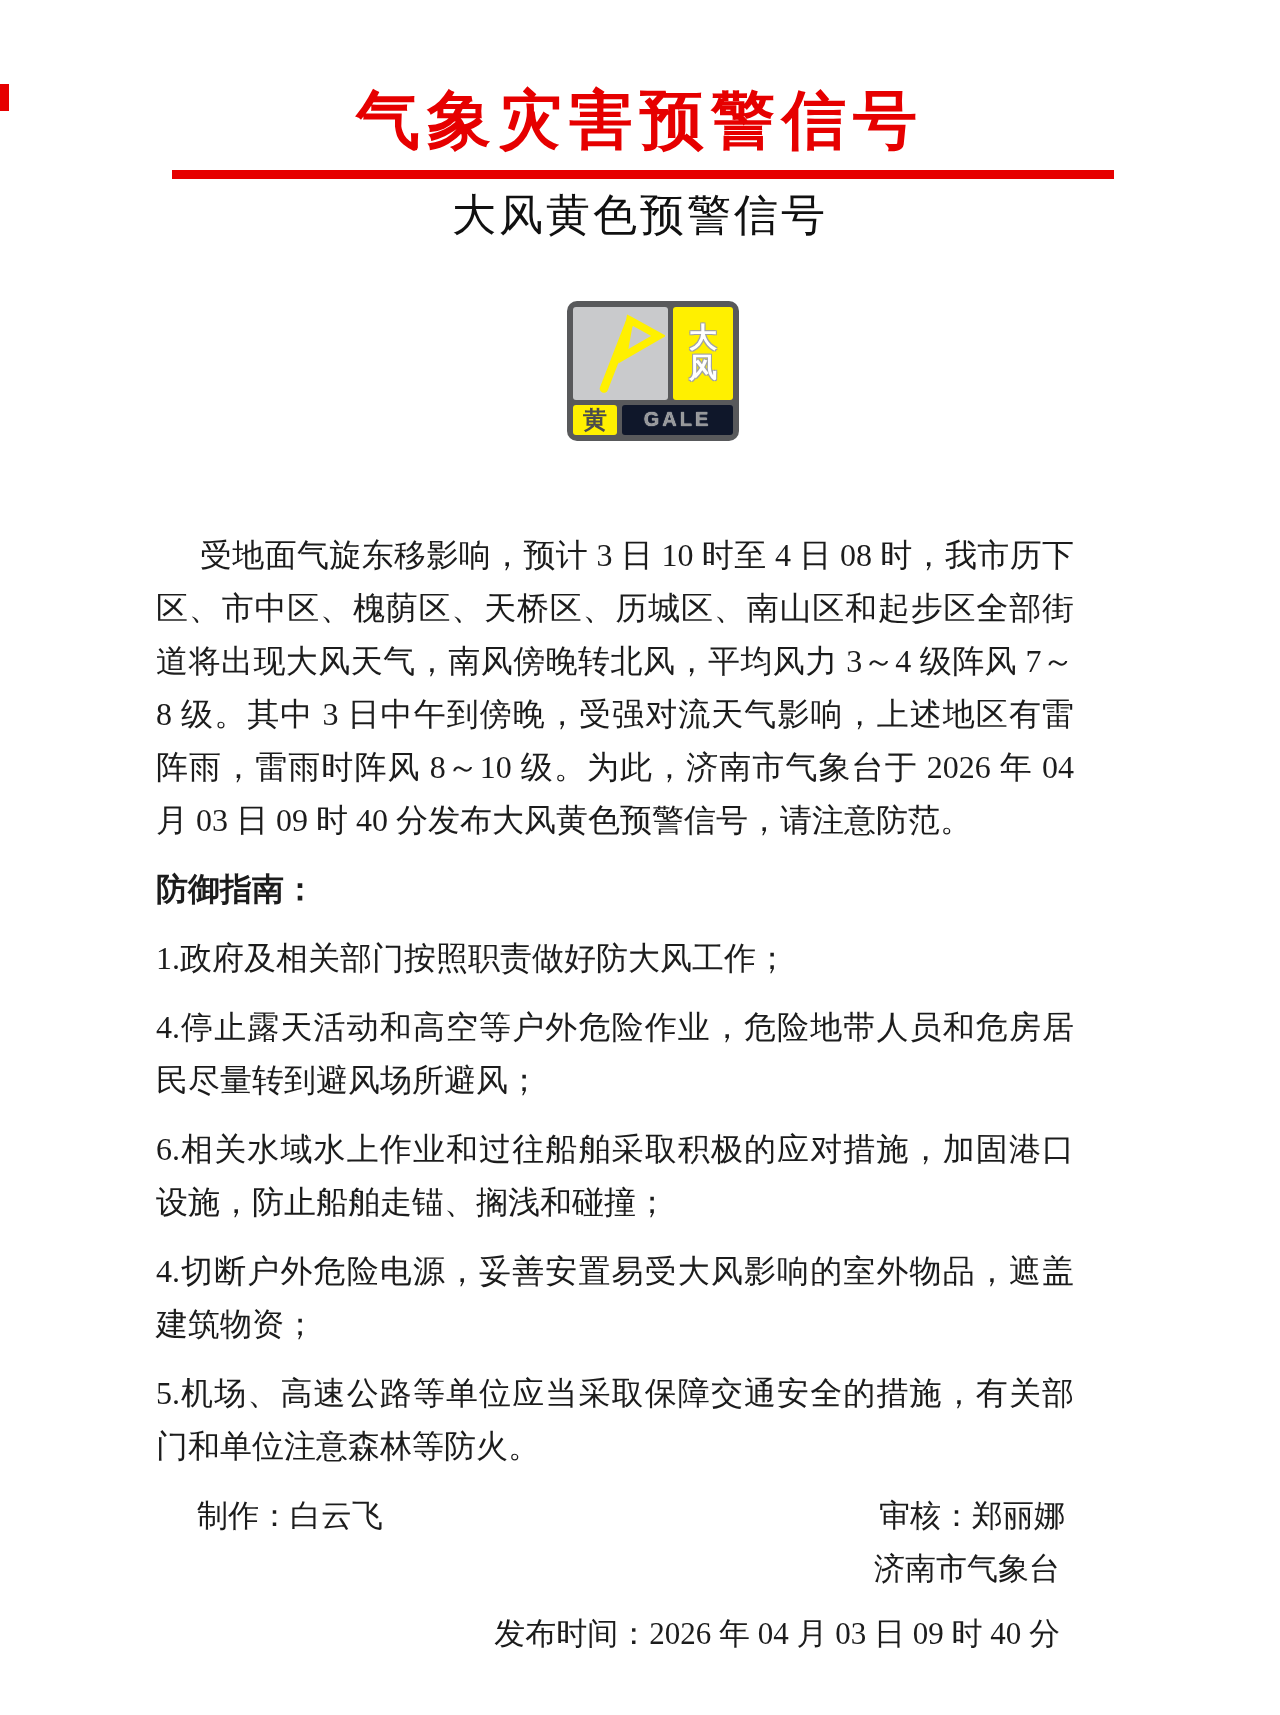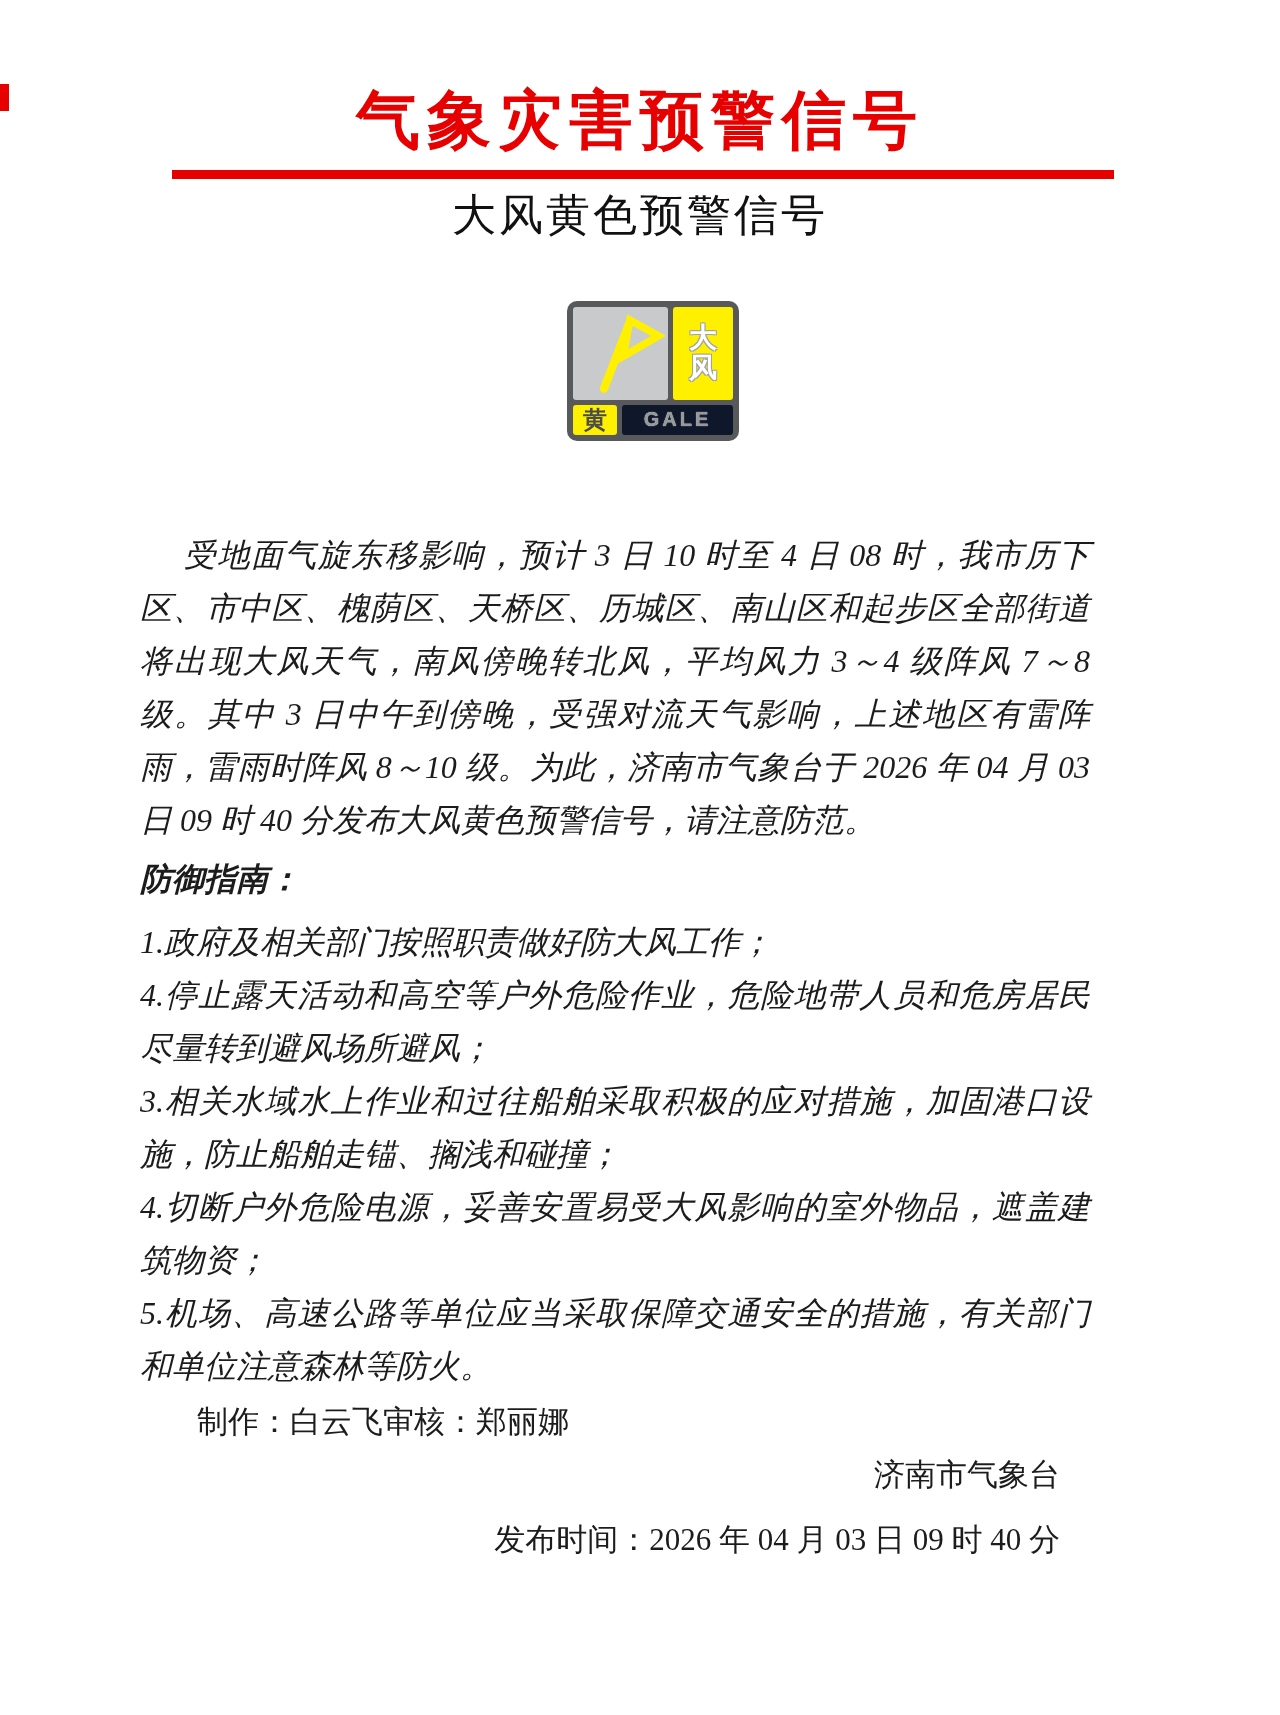--- a/index.html
+++ b/index.html
@@ -77,28 +77,28 @@
     text-shadow:0 0 1px #ffffff;
   }
 
   .content{
     margin:88px 190px 0 140px;
     font-size:32px;
     line-height:53px;
     text-align:justify;
     text-justify:inter-ideograph;
   }
-  .content p{margin:0;padding:0;font-style:italic;}
+  .content p{margin:16px;padding:0;}
   .para{text-indent:44px;}
   .guide-head{font-weight:bold;margin-top:6px !important;}
   .guide-item-first{margin-top:10px !important;}
 
   .footer{font-size:31px;line-height:53px;}
   .footer-row{
-    display:flex;
+    display:flex;justify-content:space-between;
     margin:2px 215px 0 197px;
   }
   .footer-agency{text-align:right;margin-right:220px;}
   .footer-time{text-align:right;margin-right:220px;margin-top:12px;}
 </style>
 </head>
 <body>
 
 <div class="page">
 
@@ -130,21 +130,21 @@
         <div class="icon-cell gale-cell">GALE</div>
       </div>
     </div>
   </div>
 
   <div class="content">
     <p class="para">受地面气旋东移影响，预计 3 日 10 时至 4 日 08 时，我市历下区、市中区、槐荫区、天桥区、历城区、南山区和起步区全部街道将出现大风天气，南风傍晚转北风，平均风力 3～4 级阵风 7～8 级。其中 3 日中午到傍晚，受强对流天气影响，上述地区有雷阵雨，雷雨时阵风 8～10 级。为此，济南市气象台于 2026 年 04 月 03 日 09 时 40 分发布大风黄色预警信号，请注意防范。</p>
     <p class="guide-head">防御指南：</p>
     <p class="guide-item guide-item-first">1.政府及相关部门按照职责做好防大风工作；</p>
     <p class="guide-item">4.停止露天活动和高空等户外危险作业，危险地带人员和危房居民尽量转到避风场所避风；</p>
-    <p class="guide-item">3.相关水域水上作业和过往船舶采取积极的应对措施，加固港口设施，防止船舶走锚、搁浅和碰撞；</p>
+    <p class="guide-item">6.相关水域水上作业和过往船舶采取积极的应对措施，加固港口设施，防止船舶走锚、搁浅和碰撞；</p>
     <p class="guide-item">4.切断户外危险电源，妥善安置易受大风影响的室外物品，遮盖建筑物资；</p>
     <p class="guide-item">5.机场、高速公路等单位应当采取保障交通安全的措施，有关部门和单位注意森林等防火。</p>
   </div>
 
   <div class="footer">
     <div class="footer-row">
       <span>制作：白云飞</span>
       <span>审核：郑丽娜</span>
     </div>
     <div class="footer-agency">济南市气象台</div>

